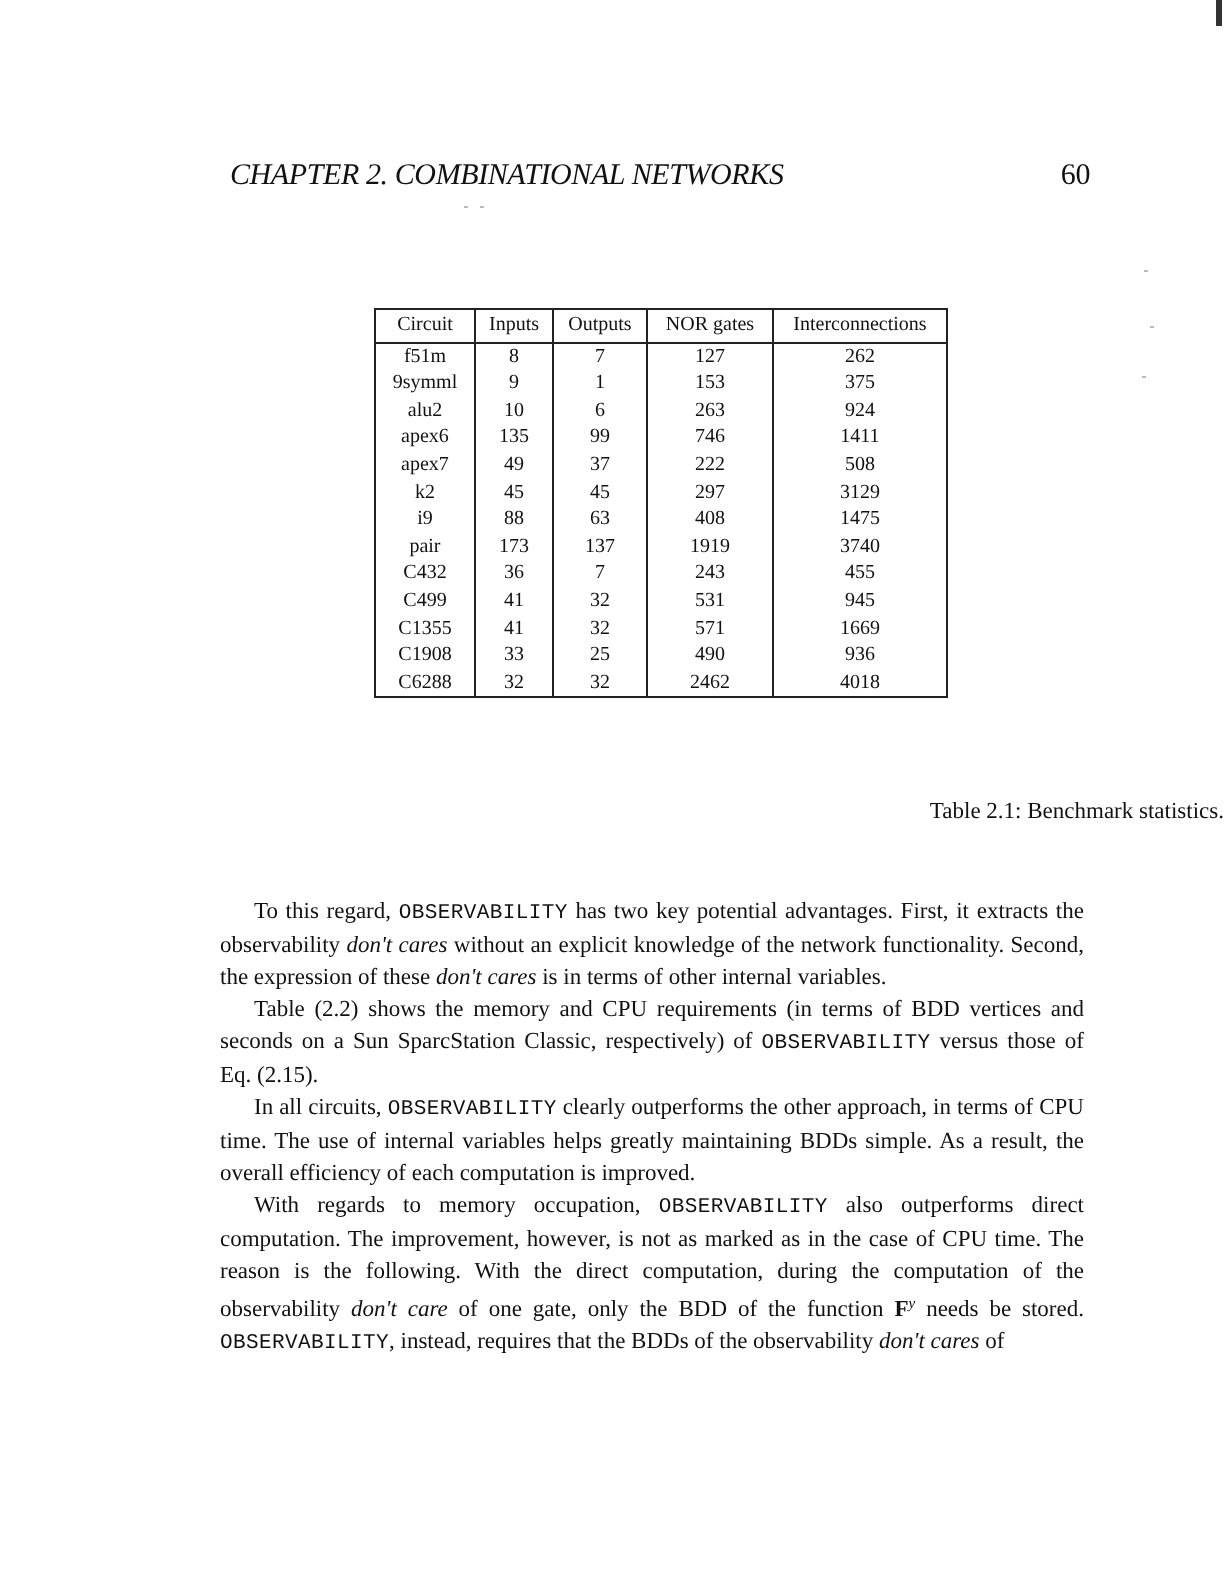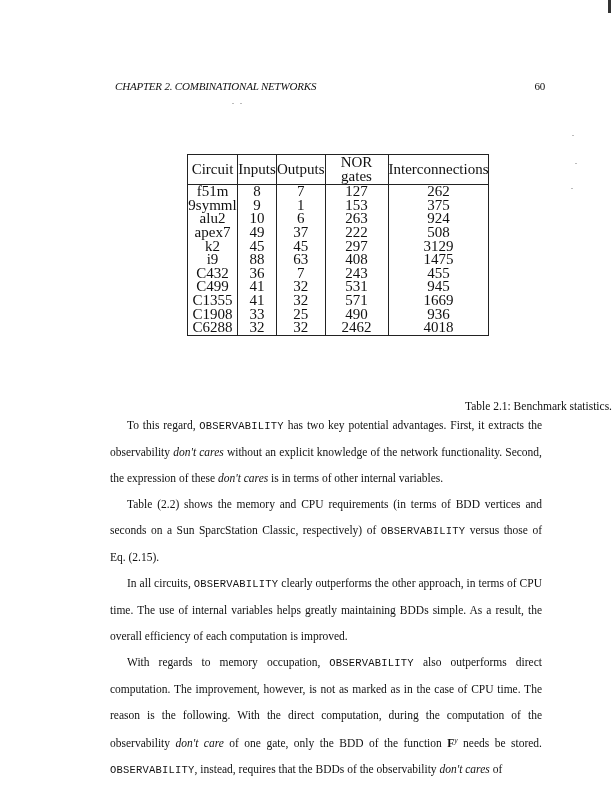--- a/index.html
+++ b/index.html
@@ -27,38 +27,38 @@
       position: absolute;
       width: 2px;
       height: 1px;
       background: #bbbbbb;
     }
     .running-head {
       position: absolute;
       left: 115px;
       top: 80px;
       width: 430px;
-      font-size: 11px;
+      font-size: 15px;
       font-style: italic;
       letter-spacing: -0.2px;
     }
     .running-head .page-num {
       position: absolute;
       right: 0;
       top: 0;
       font-style: normal;
     }
     .table-wrap {
       position: absolute;
       left: 187px;
       top: 154px;
     }
     table.bench {
       border-collapse: collapse;
-      font-size: 15px;
+      font-size: 10px;
       line-height: 13.6px;
       border: 1.5px solid #222222;
     }
     table.bench th,
     table.bench td {
       border-left: 1px solid #222222;
       border-right: 1px solid #222222;
       text-align: center;
       padding: 0;
       font-weight: normal;
@@ -76,24 +76,24 @@
       position: absolute;
       left: 0;
       width: 612px;
       top: 400px;
       text-align: right;
       font-size: 11.5px;
     }
     .body-text {
       position: absolute;
       left: 110px;
-      top: 412px;
+      top: 448px;
       width: 432px;
       font-size: 11.5px;
-      line-height: 26px;
+      line-height: 16px;
       text-align: justify;
     }
     .body-text p {
       margin: 0;
       text-indent: 17px;
     }
     .mono {
       font-family: "Liberation Mono", "DejaVu Sans Mono", monospace;
       font-size: 10.5px;
       letter-spacing: 0.2px;
@@ -143,39 +143,53 @@
           <td class="c4">375</td>
         </tr>
         <tr>
           <td class="c0">alu2</td>
           <td class="c1">10</td>
           <td class="c2">6</td>
           <td class="c3">263</td>
           <td class="c4">924</td>
         </tr>
         <tr>
+          <td class="c0">apex6</td>
+          <td class="c1">135</td>
+          <td class="c2">99</td>
+          <td class="c3">746</td>
+          <td class="c4">1411</td>
+        </tr>
+        <tr>
           <td class="c0">apex7</td>
           <td class="c1">49</td>
           <td class="c2">37</td>
           <td class="c3">222</td>
           <td class="c4">508</td>
         </tr>
         <tr>
           <td class="c0">k2</td>
           <td class="c1">45</td>
           <td class="c2">45</td>
           <td class="c3">297</td>
           <td class="c4">3129</td>
         </tr>
         <tr>
           <td class="c0">i9</td>
           <td class="c1">88</td>
           <td class="c2">63</td>
           <td class="c3">408</td>
           <td class="c4">1475</td>
+        </tr>
+        <tr>
+          <td class="c0">pair</td>
+          <td class="c1">173</td>
+          <td class="c2">137</td>
+          <td class="c3">1919</td>
+          <td class="c4">3740</td>
         </tr>
         <tr>
           <td class="c0">C432</td>
           <td class="c1">36</td>
           <td class="c2">7</td>
           <td class="c3">243</td>
           <td class="c4">455</td>
         </tr>
         <tr>
           <td class="c0">C499</td>

